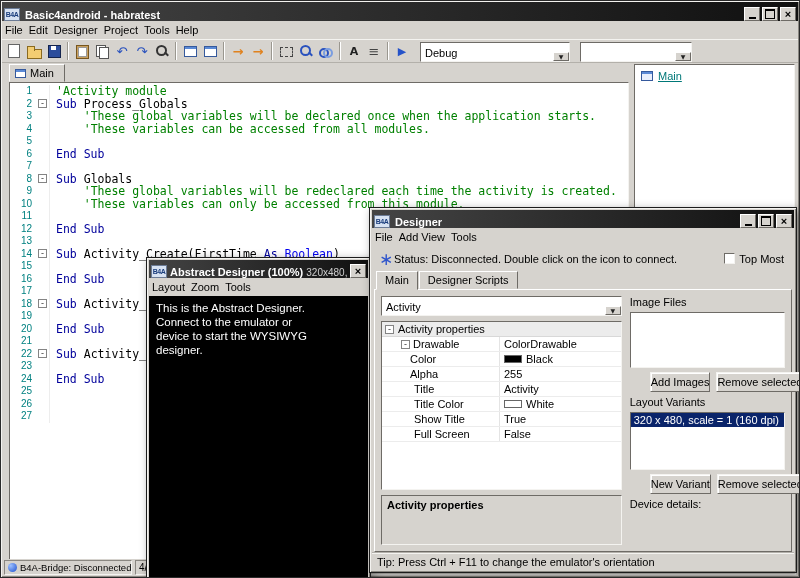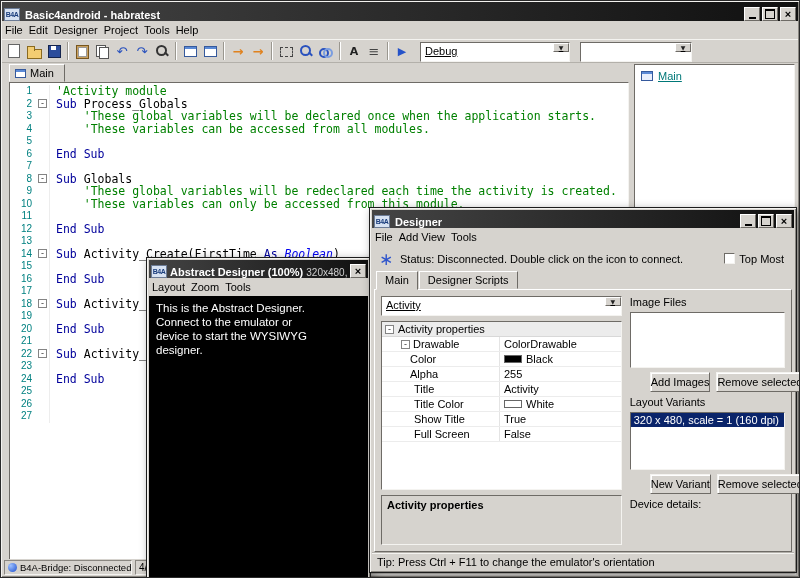--- a/index.html
+++ b/index.html
@@ -50,21 +50,21 @@
   .ic-arrow-o::before{content:"→";color:#e0821e;font-weight:bold;font-size:13px;}
   .ic-rect::before{content:"";position:absolute;left:2px;top:4px;width:11px;height:8px;border:1px dashed #444;}
   .ic-zoom::before{content:"";position:absolute;left:2px;top:2px;width:7px;height:7px;border:2px solid #2a52be;border-radius:50%;}
   .ic-zoom::after{content:"";position:absolute;left:10px;top:10px;width:5px;height:2px;background:#2a52be;transform:rotate(45deg);}
   .ic-link::before{content:"";position:absolute;left:1px;top:5px;width:6px;height:6px;border:2px solid #2a52be;border-radius:50%;}
   .ic-link::after{content:"";position:absolute;right:1px;top:5px;width:6px;height:6px;border:2px solid #7a9de0;border-radius:50%;}
   .ic-fontA::before{content:"A";font-weight:bold;font-size:11px;color:#222;}
   .ic-lines::before{content:"≡";font-size:13px;color:#444;}
   .ic-play::before{content:"▶";color:#2653c9;font-size:11px;}
   
-  .combo{height:20px;background:#fff;border:1px solid;border-color:#6e6b66 #f4f3f0 #f4f3f0 #6e6b66;display:flex;align-items:flex-start;text-decoration:underline;}
+  .combo{height:20px;background:#fff;border:1px solid;border-color:#6e6b66 #f4f3f0 #f4f3f0 #6e6b66;display:flex;align-items:flex-end;}
   .combo-value{flex:1;padding:2px 4px;font-size:11px;white-space:nowrap;overflow:hidden;}
   .combo-btn{width:16px;background:#d6d3ce;border:1px solid;border-color:#fff #6e6b66 #6e6b66 #fff;
     display:flex;align-items:center;justify-content:center;flex:none;}
   .combo-btn::before{content:"▼";font-family:"DejaVu Sans",sans-serif;font-size:6px;color:#222;}
   #debug-combo{position:absolute;left:418px;top:2px;width:150px;}
   #build-combo{position:absolute;left:578px;top:2px;width:112px;}
   
   .mw-tabrow{position:absolute;left:8px;top:63px;height:18px;display:flex;align-items:flex-end;}
   .doc-tab{display:inline-flex;align-items:center;gap:4px;padding:2px 10px 2px 5px;background:#d6d3ce;
     border:1px solid;border-color:#fff #6e6b66 #d6d3ce #fff;font-size:11px;}
@@ -74,21 +74,21 @@
   .code-line{display:flex;height:12.5px;line-height:12.5px;font-family:"DejaVu Sans Mono","Liberation Mono",monospace;font-size:11.5px;}
   .ln{width:26px;flex:none;text-align:right;padding-right:4px;color:var(--line_number,#008080);
     font-size:10px;font-family:"Liberation Sans",sans-serif;line-height:12.5px;}
   .fold{width:14px;flex:none;display:flex;align-items:center;justify-content:center;border-right:1px solid #ededed;}
   .fold-box{width:9px;height:9px;border:1px solid #848484;background:#fff;color:#333;
     font-size:9px;line-height:7px;text-align:center;font-family:"Liberation Sans",sans-serif;}
   .fold-box::before{content:"-";}
   .code-text{white-space:pre;tab-size:4;padding-left:6px;}
   .seg-kw{color:var(--keyword,#00009B);}
   .seg-cm{color:var(--comment,#008000);}
-  .seg-ty{color:var(--type_name,#0000F0);font-style:italic;}
+  .seg-ty{color:var(--type_name,#0000F0);}
   .seg-id{color:#000;}
   
   .modules-panel{position:absolute;left:633px;top:63px;width:161px;height:496px;background:#fff;
     border:1px solid;border-color:#6e6b66 #f4f3f0 #f4f3f0 #6e6b66;padding:5px 6px;}
   .module-item{display:flex;align-items:center;gap:5px;}
   .mod-icon{width:12px;height:10px;background:#e8eefc;border:1px solid #35599c;box-shadow:inset 0 2px 0 #5b8ad6;flex:none;}
   .mod-label{color:var(--link,#007878);text-decoration:underline;font-size:11px;}
   
   .statusbar{position:absolute;left:1px;right:1px;bottom:1px;height:17px;background:#d6d3ce;
     display:flex;gap:3px;padding:1px 2px;}
@@ -103,21 +103,21 @@
     box-shadow:inset 1px 1px 0 #f4f3f0,inset -1px -1px 0 #8a8781,3px 3px 9px rgba(0,0,0,.45);
     display:flex;flex-direction:column;}
   #abstract-win{left:145px;top:256px;width:225px;height:326px;}
   #designer-win{left:368px;top:206px;width:428px;height:366px;}
   .float-title{height:18px;flex:none;}
   .t-bold{font-weight:bold;font-size:11px;white-space:nowrap;}
   .t-rest{font-size:10px;color:#cfcfcf;white-space:nowrap;overflow:hidden;}
   .float-menu{height:18px;flex:none;background:#d6d3ce;}
   #abstract-body{flex:1;background:#000;color:#fff;padding:5px 7px;font-size:11.5px;line-height:14px;}
   
-  .dz-status{height:25px;flex:none;display:flex;align-items:center;gap:6px;padding:0 6px;}
+  .dz-status{height:25px;flex:none;display:flex;align-items:center;gap:0;padding:0 6px;}
   .dz-status-icon{width:16px;flex:none;color:#2f55cc;font-size:17px;line-height:10px;text-align:center;
     font-family:"DejaVu Sans",sans-serif;}
   .dz-status-icon::before{content:"∗";}
   .topmost{margin-left:auto;display:flex;align-items:center;gap:4px;padding-right:4px;}
   .checkbox{width:11px;height:11px;background:#fff;border:1px solid;border-color:#6e6b66 #f4f3f0 #f4f3f0 #6e6b66;flex:none;}
   .dz-tabs{display:flex;align-items:flex-end;height:18px;padding-left:4px;flex:none;}
   .dtab{padding:2px 8px;font-size:11px;background:#d6d3ce;border:1px solid;border-color:#fff #6e6b66 #d6d3ce #fff;margin-right:1px;}
   .dtab.active{position:relative;z-index:2;margin-bottom:-1px;padding-bottom:3px;}
   .dz-page{flex:1;min-height:0;border:1px solid;border-color:#fff #6e6b66 #6e6b66 #fff;margin:0 2px;
     display:flex;gap:8px;padding:6px;}

